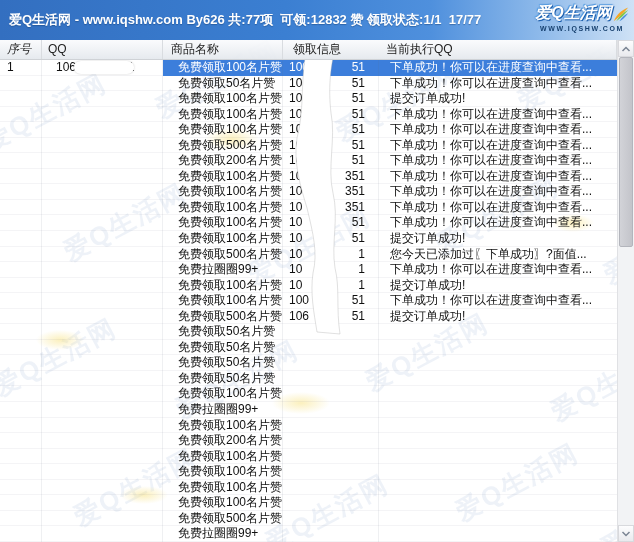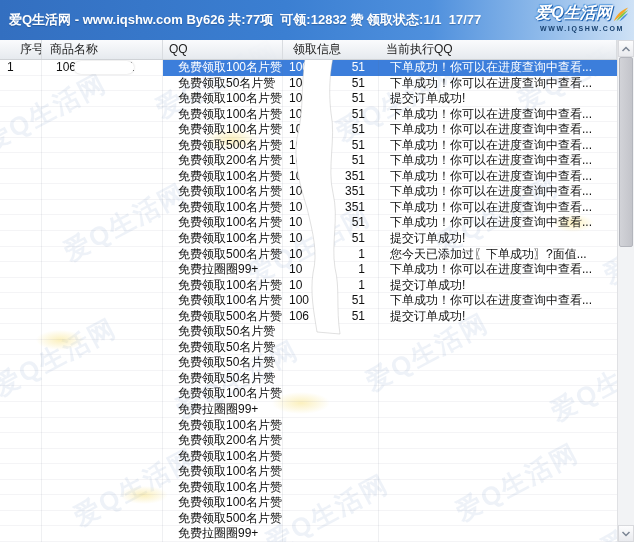--- a/index.html
+++ b/index.html
@@ -29,21 +29,21 @@
   .feather{width:16px;height:16px;flex:none;}
   
   .hdr{
     position:absolute;left:0;top:40px;width:617px;height:20px;
     display:grid;grid-template-columns:42px 121px 120px 96px 1fr;
     background:linear-gradient(rgba(250,251,253,.92),rgba(228,232,237,.92));
     border-bottom:1px solid #cfd2d6;box-sizing:border-box;
     font-size:12px;color:#222;z-index:2;
   }
   .hcell{line-height:19px;border-right:1px solid #d9dce0;box-sizing:border-box;white-space:nowrap;overflow:hidden;}
-  .h-idx{padding-left:20px;}
+  .h-idx{padding-left:7px;font-style:italic;}
   .h-qq{padding-left:6px;}
   .h-prod{padding-left:8px;}
   .h-exec{padding-left:7px;}
   .h-claim{padding-left:10px;border-right:none;}
   
   .body{position:absolute;left:0;top:60px;width:617px;height:482px;z-index:1;}
   .trow{
     position:relative;height:15.55px;display:grid;grid-template-columns:42px 121px 120px 96px 1fr;
     font-size:12px;line-height:15.5px;color:#101010;
     box-shadow:inset 0 -1px 0 rgba(110,120,140,.08);
@@ -126,22 +126,22 @@
           <path d="M4 19 C8 12,13 8,19 5 C14 11,10 15,4 19 Z" fill="#7ec843"></path>
           <path d="M8 19 C11 14,15 11,19 9 C15 14,12 17,8 19 Z" fill="#4a90d9"></path>
         </svg>
       </div>
       <div class="logo-site">WWW.IQSHW.COM</div>
     </div>
   </div>
 
   <div class="hdr">
     <div class="hcell h-idx">序号</div>
+    <div class="hcell h-qq">QQ</div>
     <div class="hcell h-prod">商品名称</div>
-    <div class="hcell h-qq">QQ</div>
     <div class="hcell h-claim">领取信息</div>
     <div class="hcell h-exec">当前执行QQ</div>
   </div>
 
   <div class="body">
 
     <div class="trow sel">
         <div class="cell c-idx">1</div>
         <div class="cell c-qq">
           <span>106</span>

